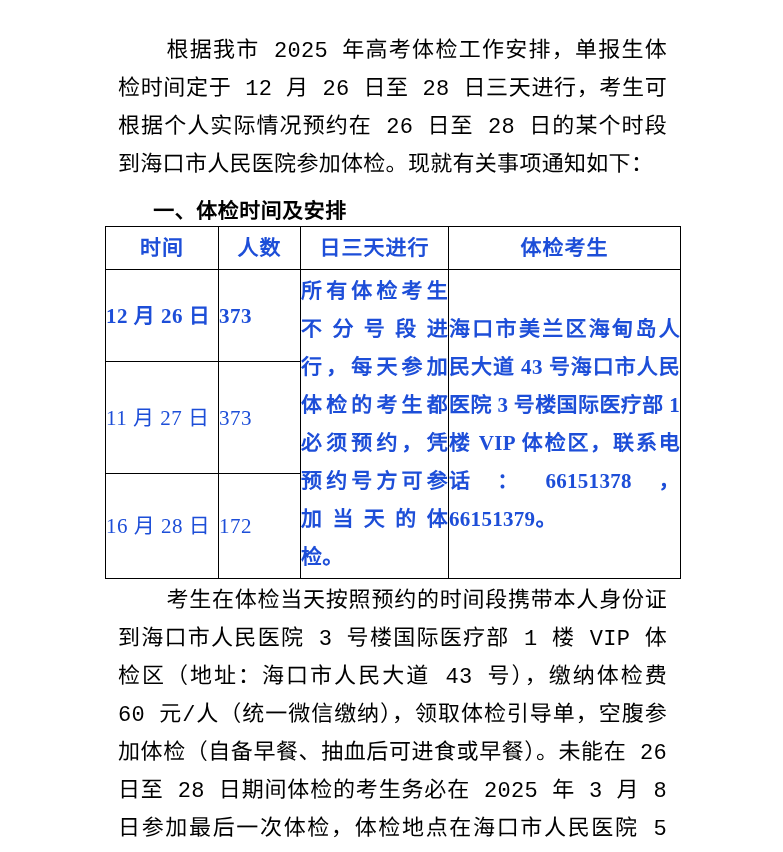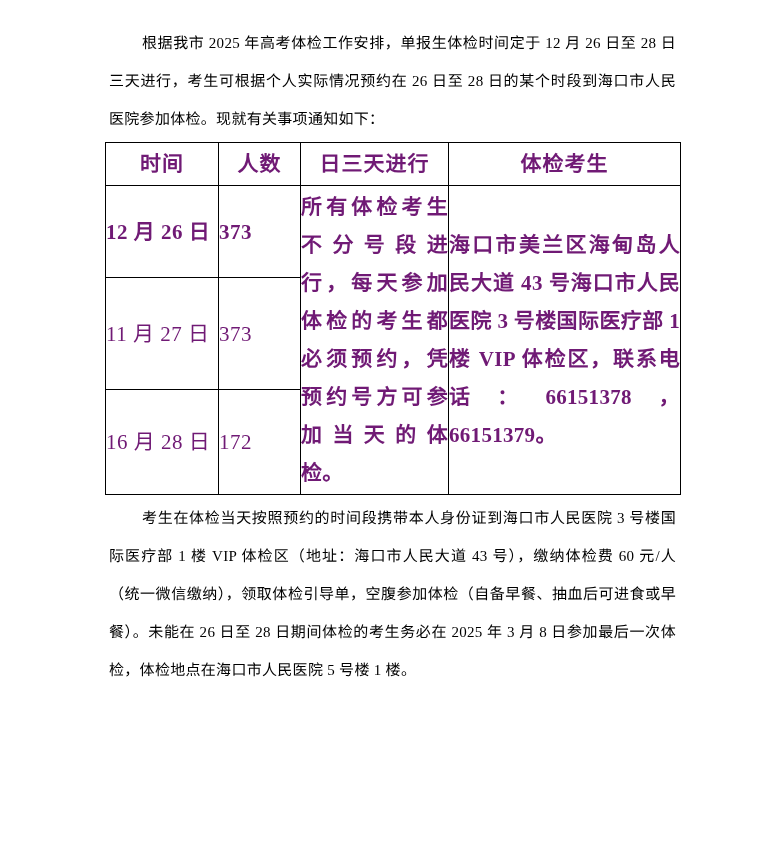--- a/index.html
+++ b/index.html
@@ -15,27 +15,27 @@
     color: #000000;
     overflow: hidden;
     font-family: "Liberation Serif", "DejaVu Serif", serif;
   }
   .content {
     box-sizing: border-box;
     width: 783px;
     padding: 20px 103px 0 105px; 
   }
   .body-text {
-    margin: 4px;
-    font-size: 15px;
+    margin: 13px;
+    font-size: 22px;
     line-height: 38px;
     letter-spacing: 0.3px;
     text-align: justify;
     color: #000000;
-    font-family: Liberation Serif, serif;
+    font-family: Liberation Mono, monospace;
   }
   .indent-2 {
     text-indent: 2.2em;
   }
   .section-heading {
     font-family: "Liberation Sans", "DejaVu Sans", sans-serif;
     font-weight: bold;
     font-size: 21px;
     line-height: 26px;
     letter-spacing: 0.5px;
@@ -53,21 +53,21 @@
     table-layout: fixed;
     width: 575px;
     margin: 0;
   }
   table.schedule th,
   table.schedule td {
     border: 1px solid #000000;
     padding: 0;
     font-size: 21px;
     line-height: 38px;
-    color: #701a75;
+    color: #1d4ed8;
     font-family: "Liberation Serif", "DejaVu Serif", serif;
     overflow: hidden;
   }
   table.schedule th {
     font-weight: bold;
     text-align: center;
     height: 42px;
     letter-spacing: 1px;
   }
   td.cell-center {
@@ -89,20 +89,21 @@
   }
 </style>
 </head>
 <body>
 
 <div class="page">
   <div class="content">
 
     <p class="body-text indent-2">根据我市 2025 年高考体检工作安排，单报生体检时间定于 12 月 26 日至 28 日三天进行，考生可根据个人实际情况预约在 26 日至 28 日的某个时段到海口市人民医院参加体检。现就有关事项通知如下：</p>
 
+    <h2 class="section-heading heading-1">一、体检时间及安排</h2>
 
     <table class="schedule">
       <colgroup>
         <col style="width:113px">
         <col style="width:82px">
         <col style="width:148px">
         <col style="width:232px">
       </colgroup>
       <thead>
         <tr>

